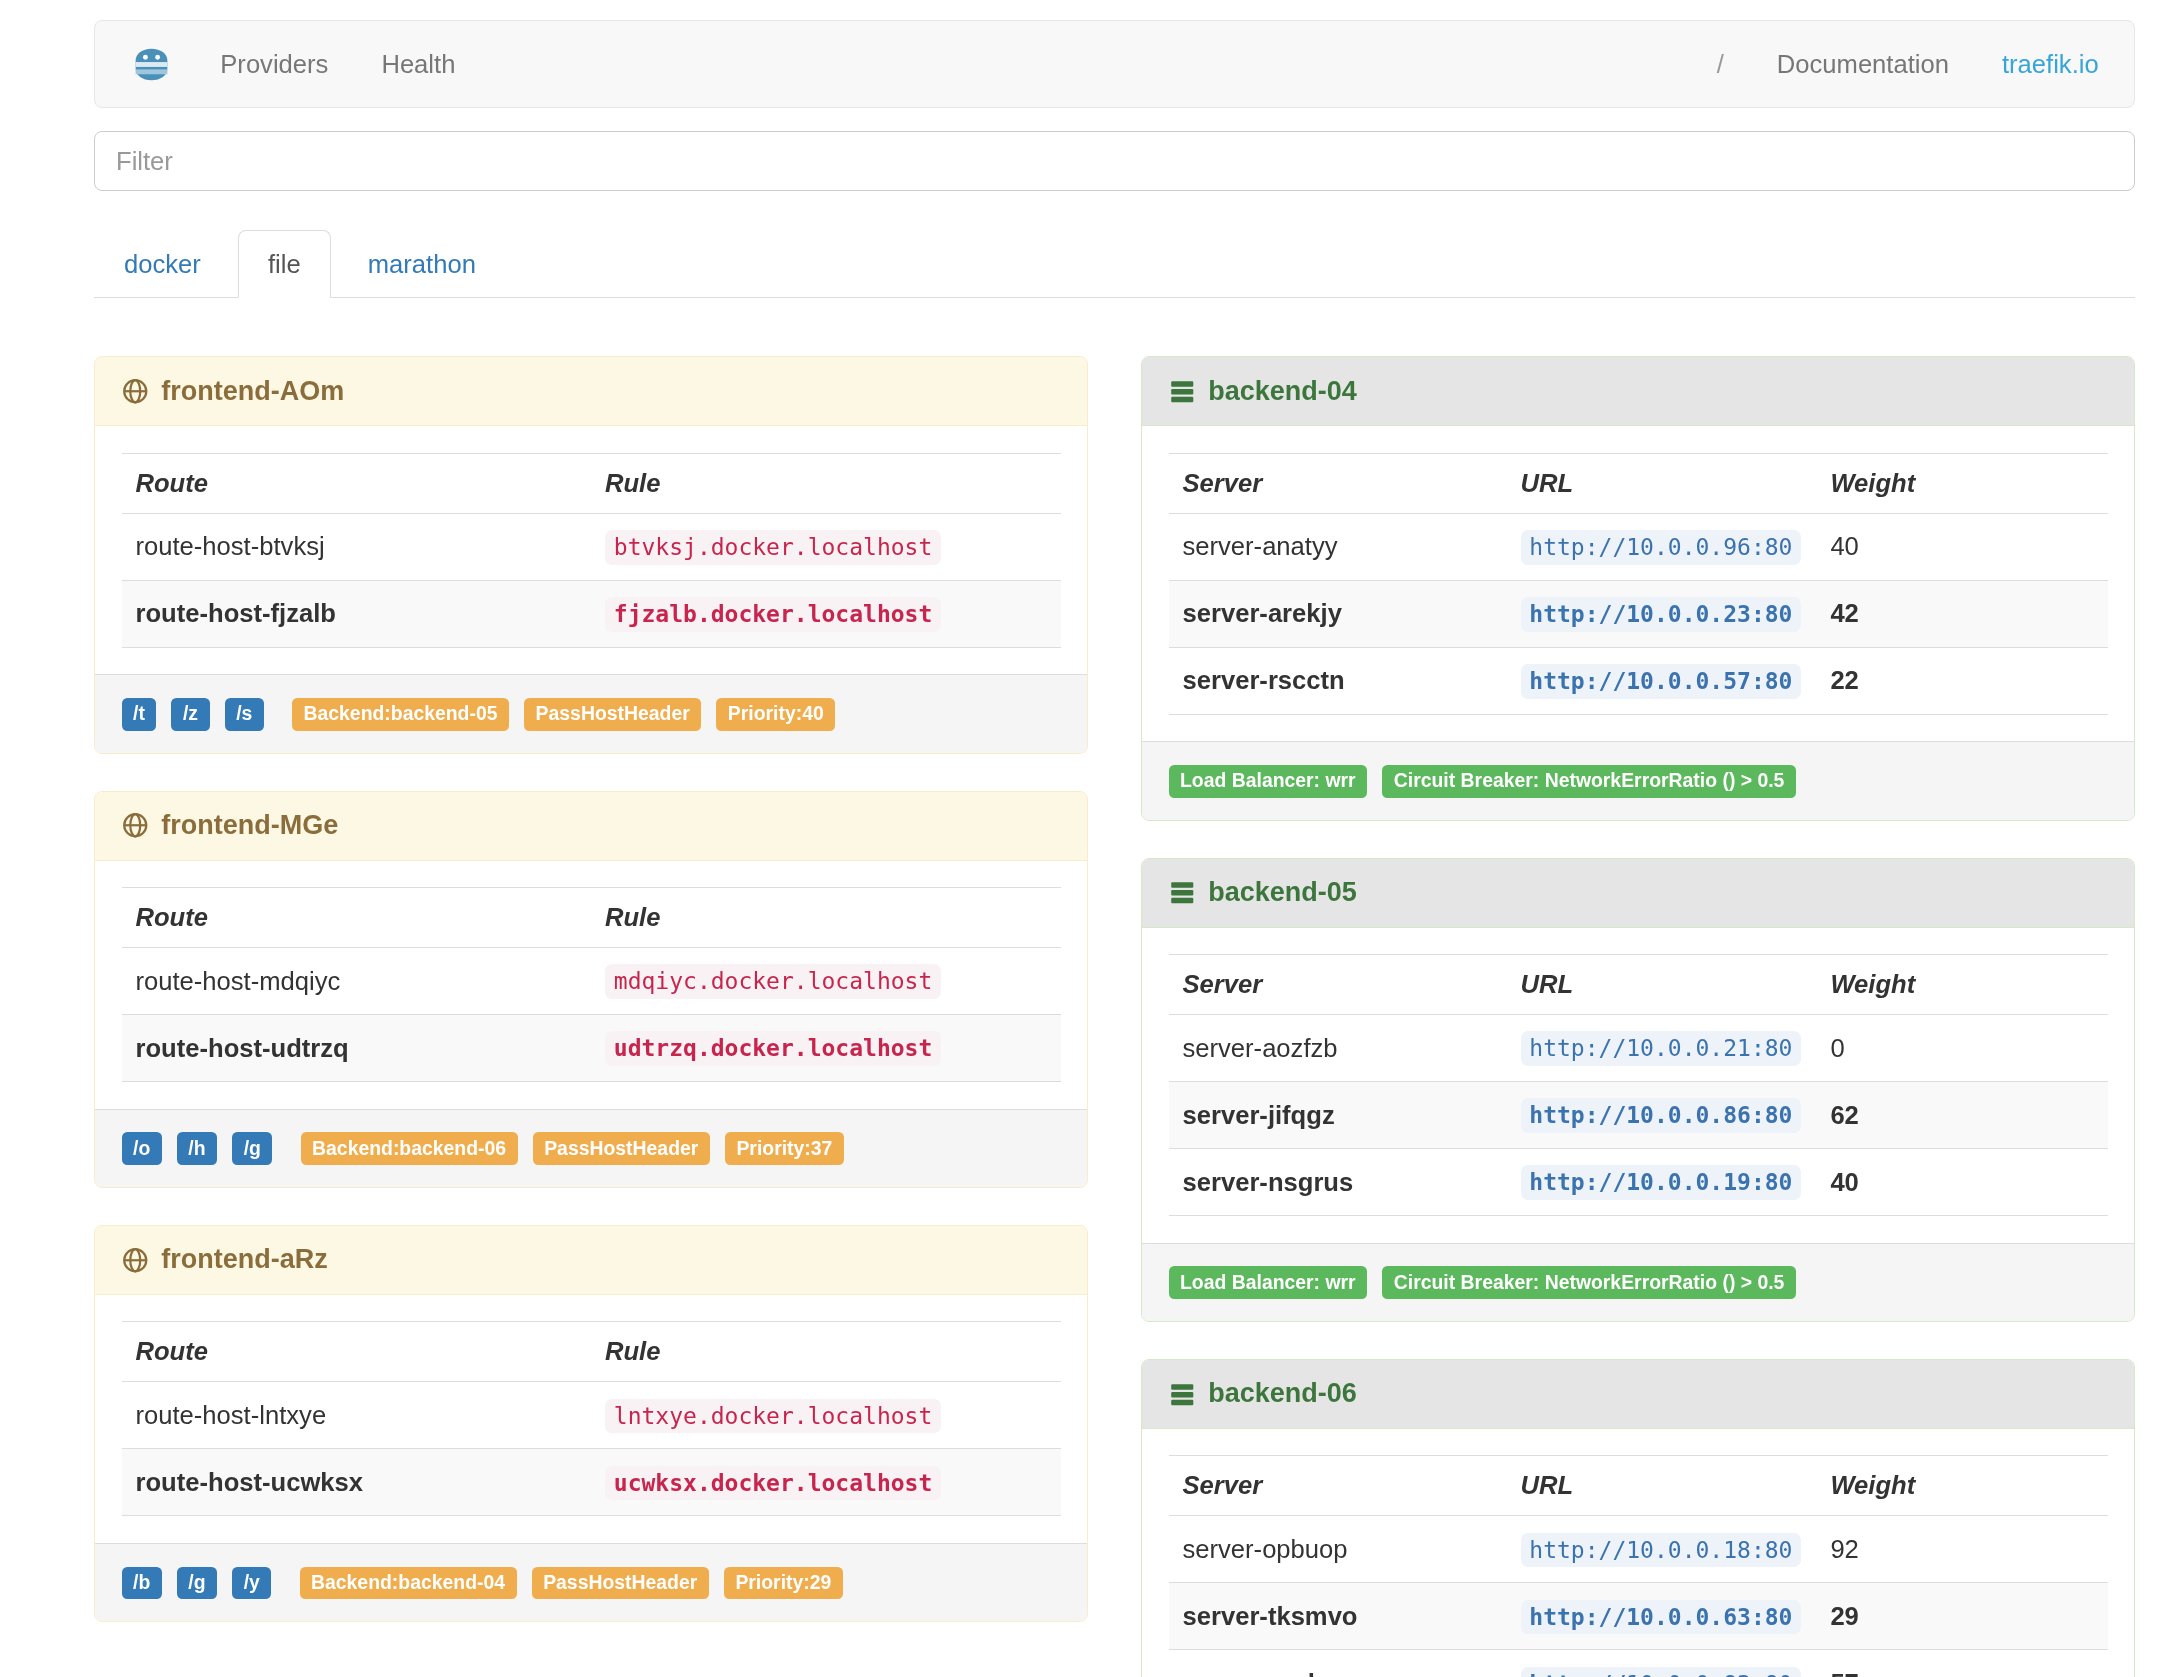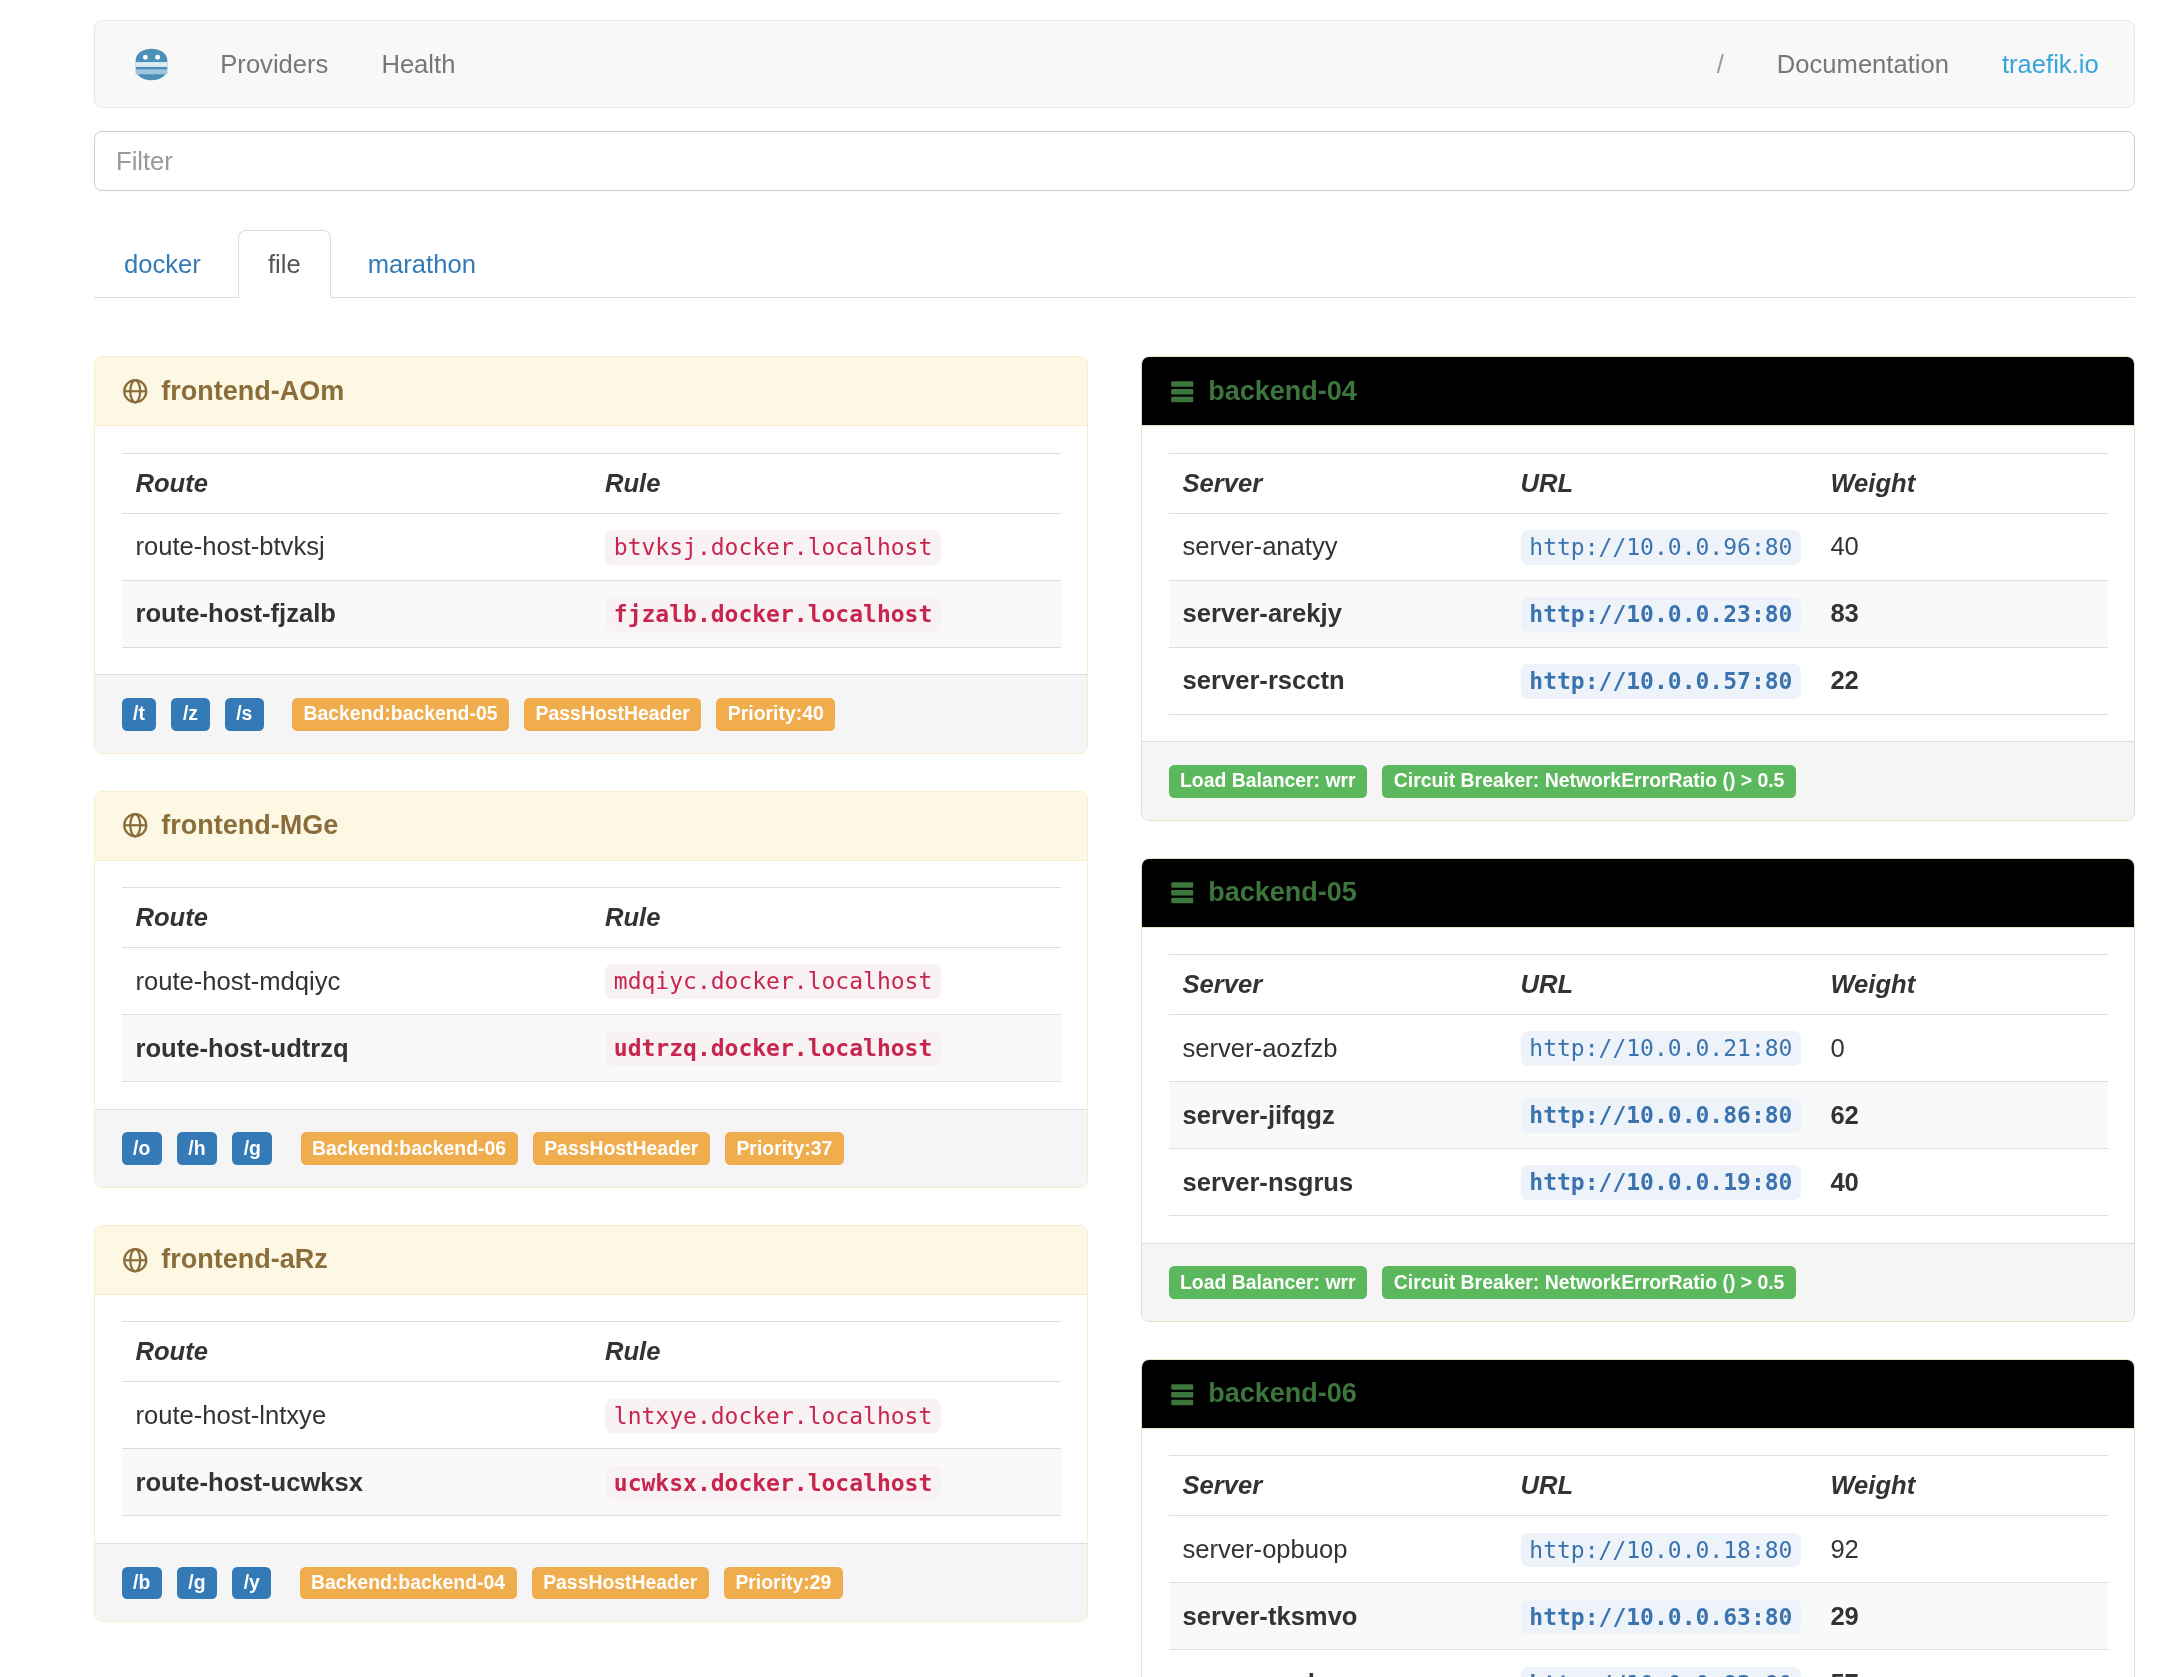--- a/index.html
+++ b/index.html
@@ -44,21 +44,21 @@
   
   .panel { border: 0.9px solid; border-radius: 8px; margin-bottom: 37px; background: #fff; }
   .panel-frontend { border-color: #faebcc; }
   .panel-backend  { border-color: #d6e9c6; }
   .panel-heading {
     display: flex; align-items: center; padding: 18.5px 26.5px;
     border-bottom: 0.9px solid; border-radius: 7px 7px 0 0;
     font-weight: bold; font-size: 27px;
   }
   .panel-frontend .panel-heading { background: #fcf8e3; border-color: #faebcc; color: #8a6d3b; }
-  .panel-backend  .panel-heading { background: #000000; border-color: #d6e9c6; color: #3c763d; }
+  .panel-backend  .panel-heading { background: #e5e5e5; border-color: #d6e9c6; color: #3c763d; }
   .panel-heading .icon { display: inline-flex; margin-right: 13.2px; }
   .panel-body { padding: 26.5px; }
   .panel-footer {
     background: #f5f5f5; border-top: 0.9px solid #ddd;
     padding: 22px 26.5px; border-radius: 0 0 7px 7px;
   }
 
   
   table.table {
     width: 100%; border-collapse: collapse;
@@ -299,21 +299,21 @@
             </thead>
             <tbody>
               <tr>
                 <td>server-anatyy</td>
                 <td><code class="code-url">http://10.0.0.96:80</code></td>
                 <td>40</td>
               </tr>
               <tr>
                 <td>server-arekjy</td>
                 <td><code class="code-url">http://10.0.0.23:80</code></td>
-                <td>83</td>
+                <td>42</td>
               </tr>
               <tr>
                 <td>server-rscctn</td>
                 <td><code class="code-url">http://10.0.0.57:80</code></td>
                 <td>22</td>
               </tr>
             </tbody>
           </table>
         </div>
         <footer class="panel-footer">

